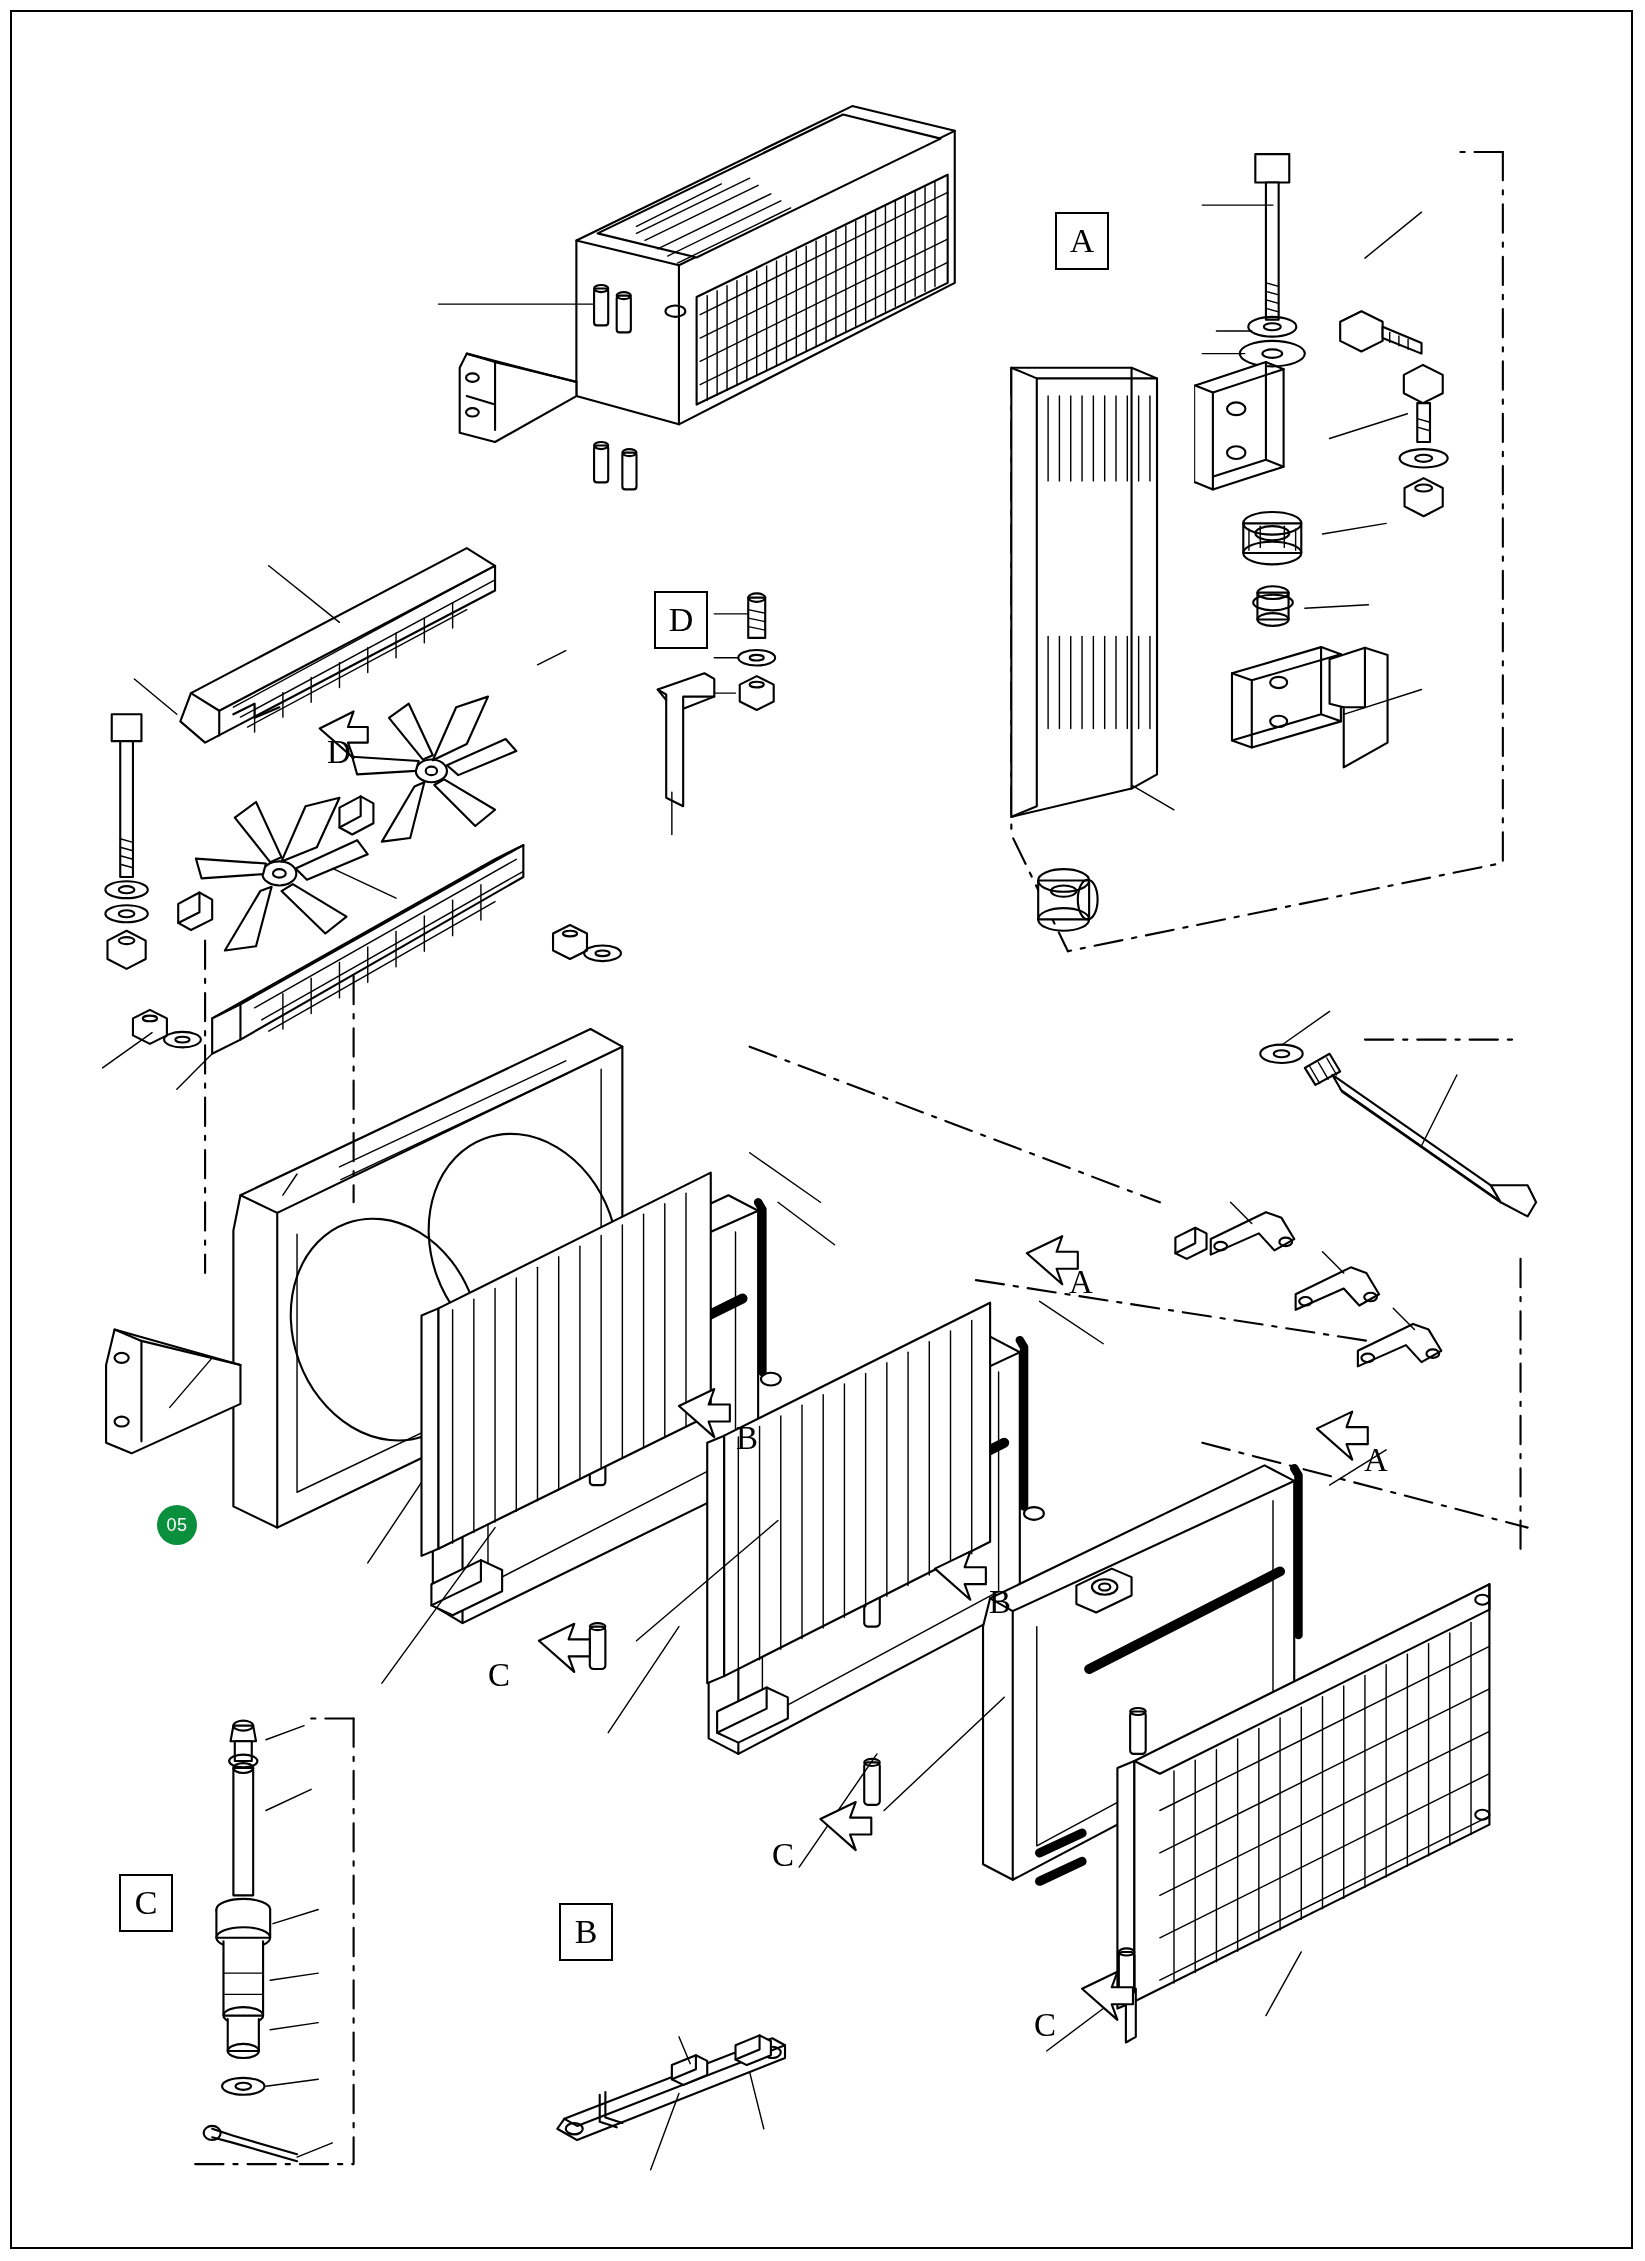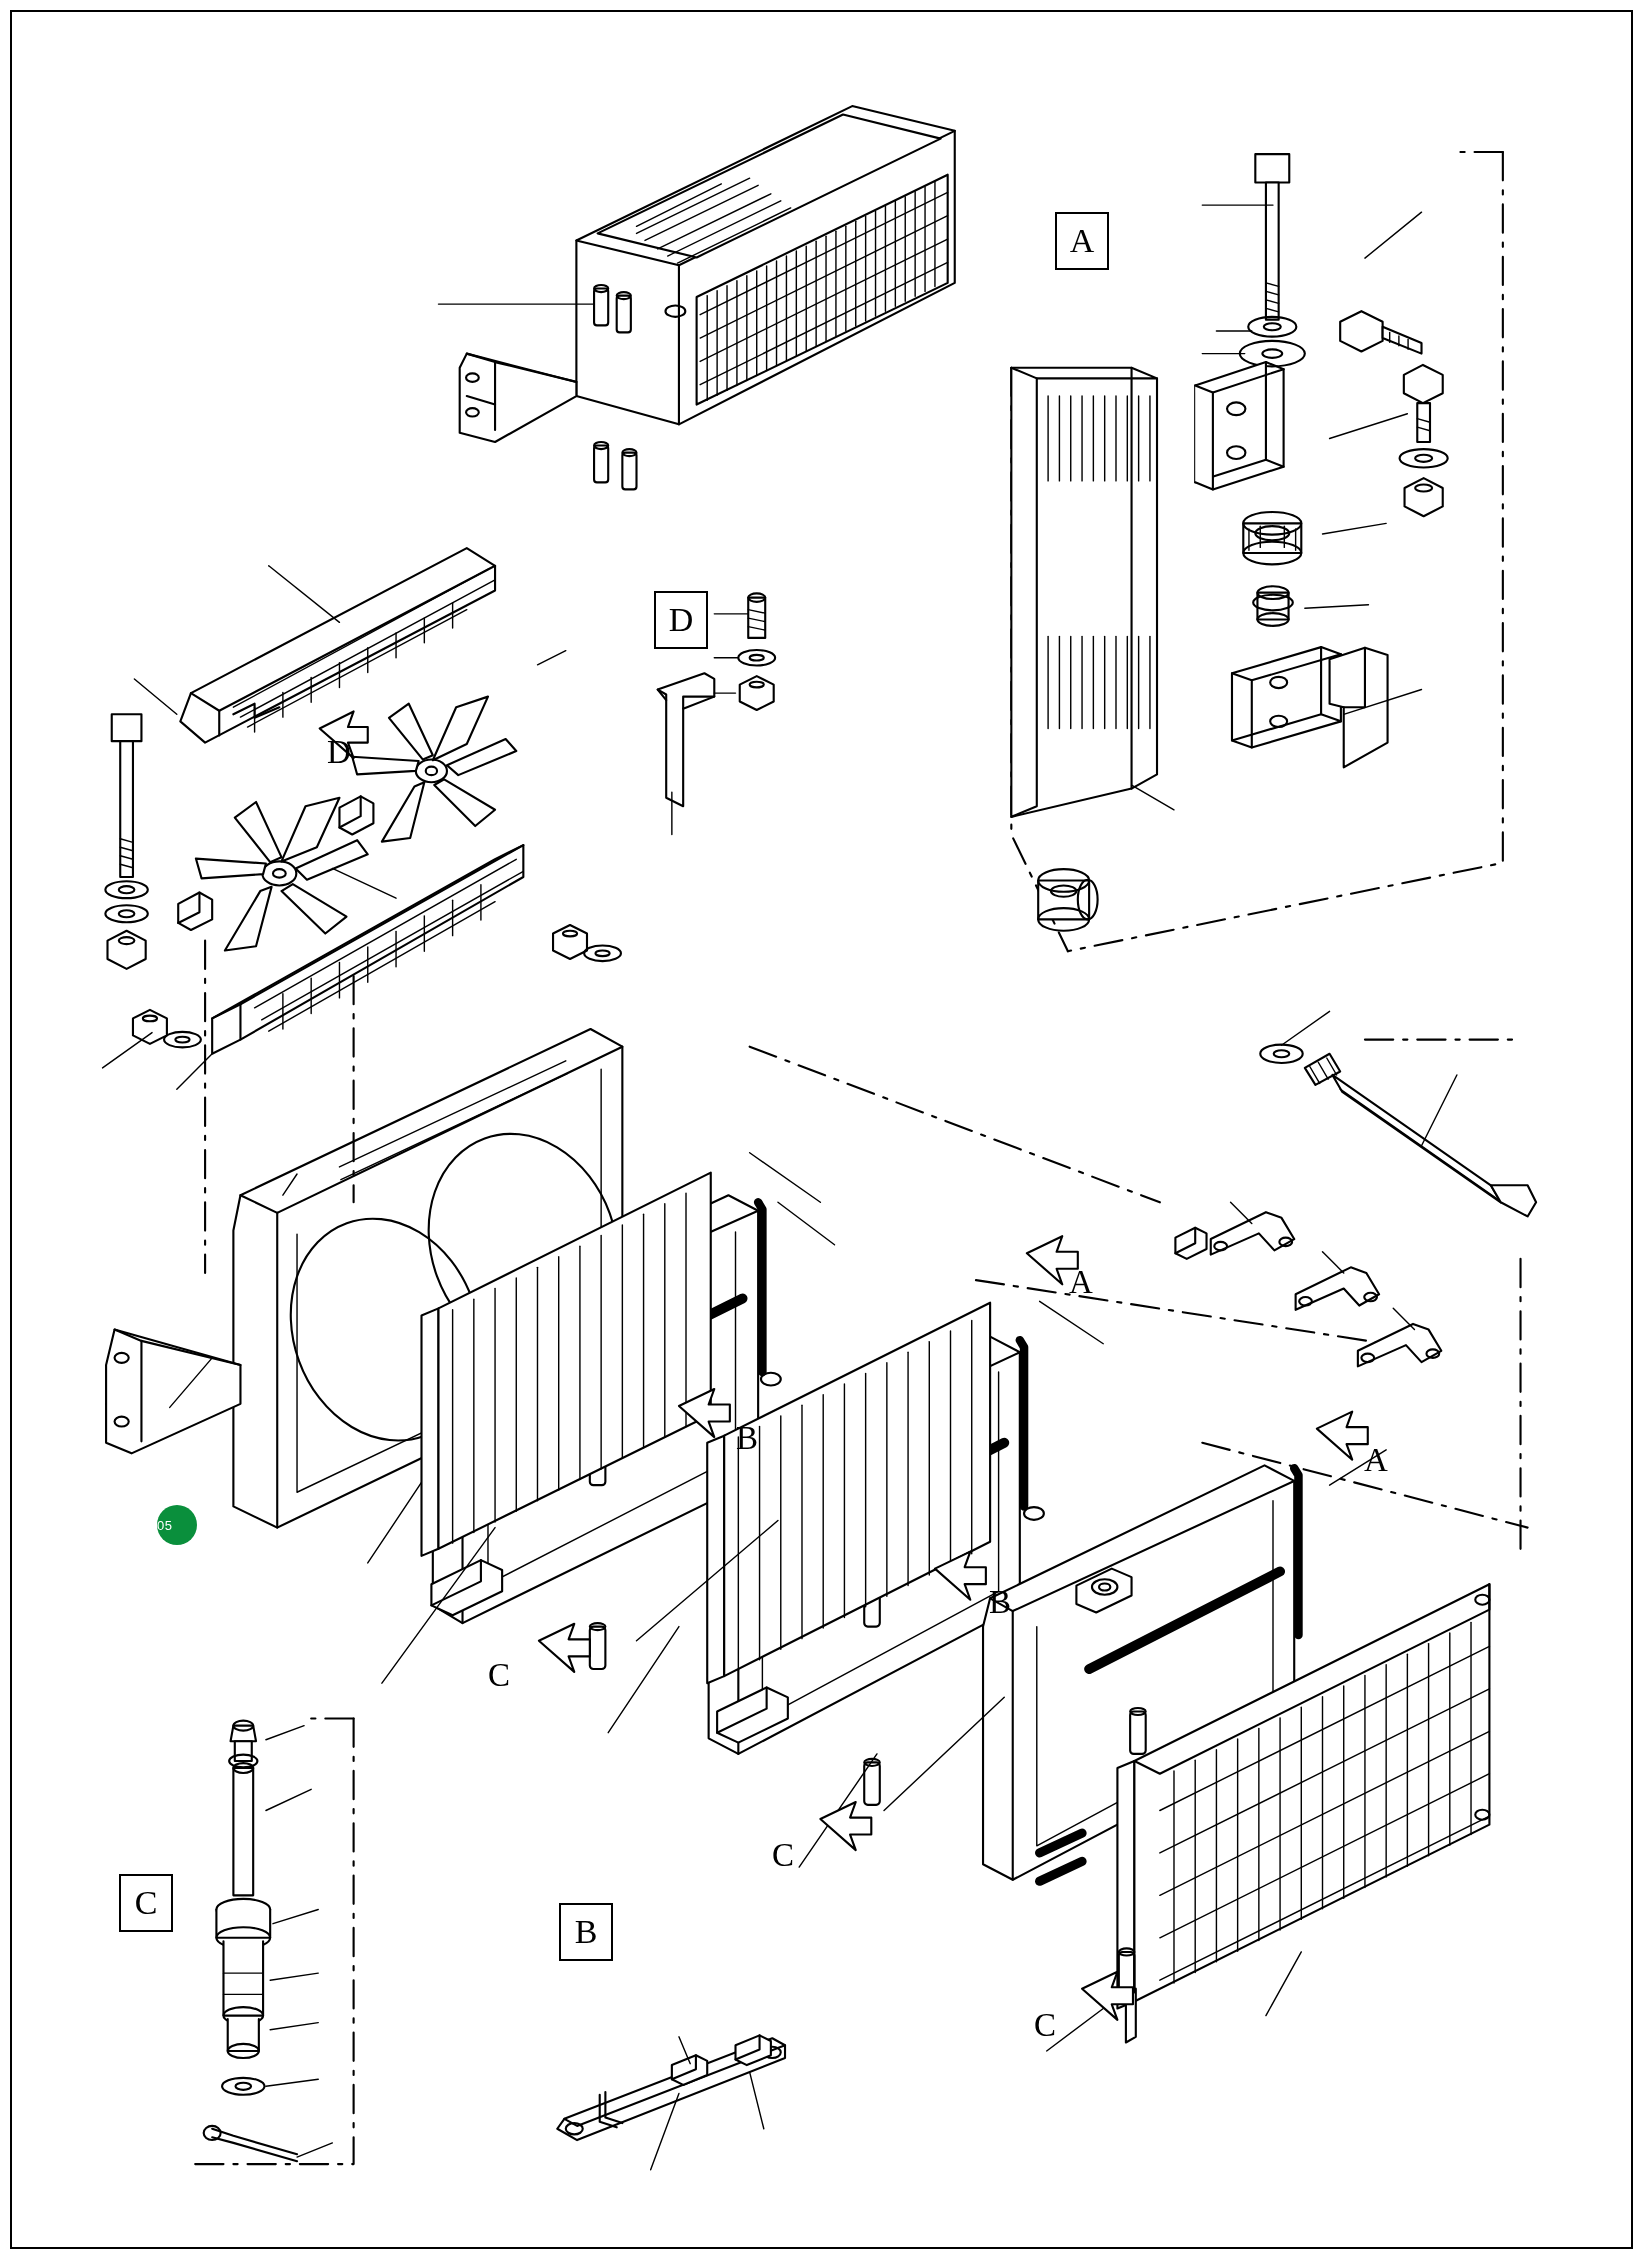--- a/index.html
+++ b/index.html
@@ -33,23 +33,23 @@
     font-family:"Liberation Serif",serif;
     font-size:33px;
     color:#000;
     line-height:1;
   }
   .page-badge{
     position:absolute;
     width:40px;height:40px;border-radius:50%;
     background:#0a8f3c;
     color:#fff;
-    display:flex;align-items:center;justify-content:flex-start;
+    display:flex;align-items:center;justify-content:center;
     font-family:"Liberation Sans",sans-serif;
-    font-size:13px;
+    font-size:18px;
     letter-spacing:0.4px;
   }
 </style>
 </head>
 <body>
 
 <div id="sheet">
 
   <div class="frame"></div>
 

